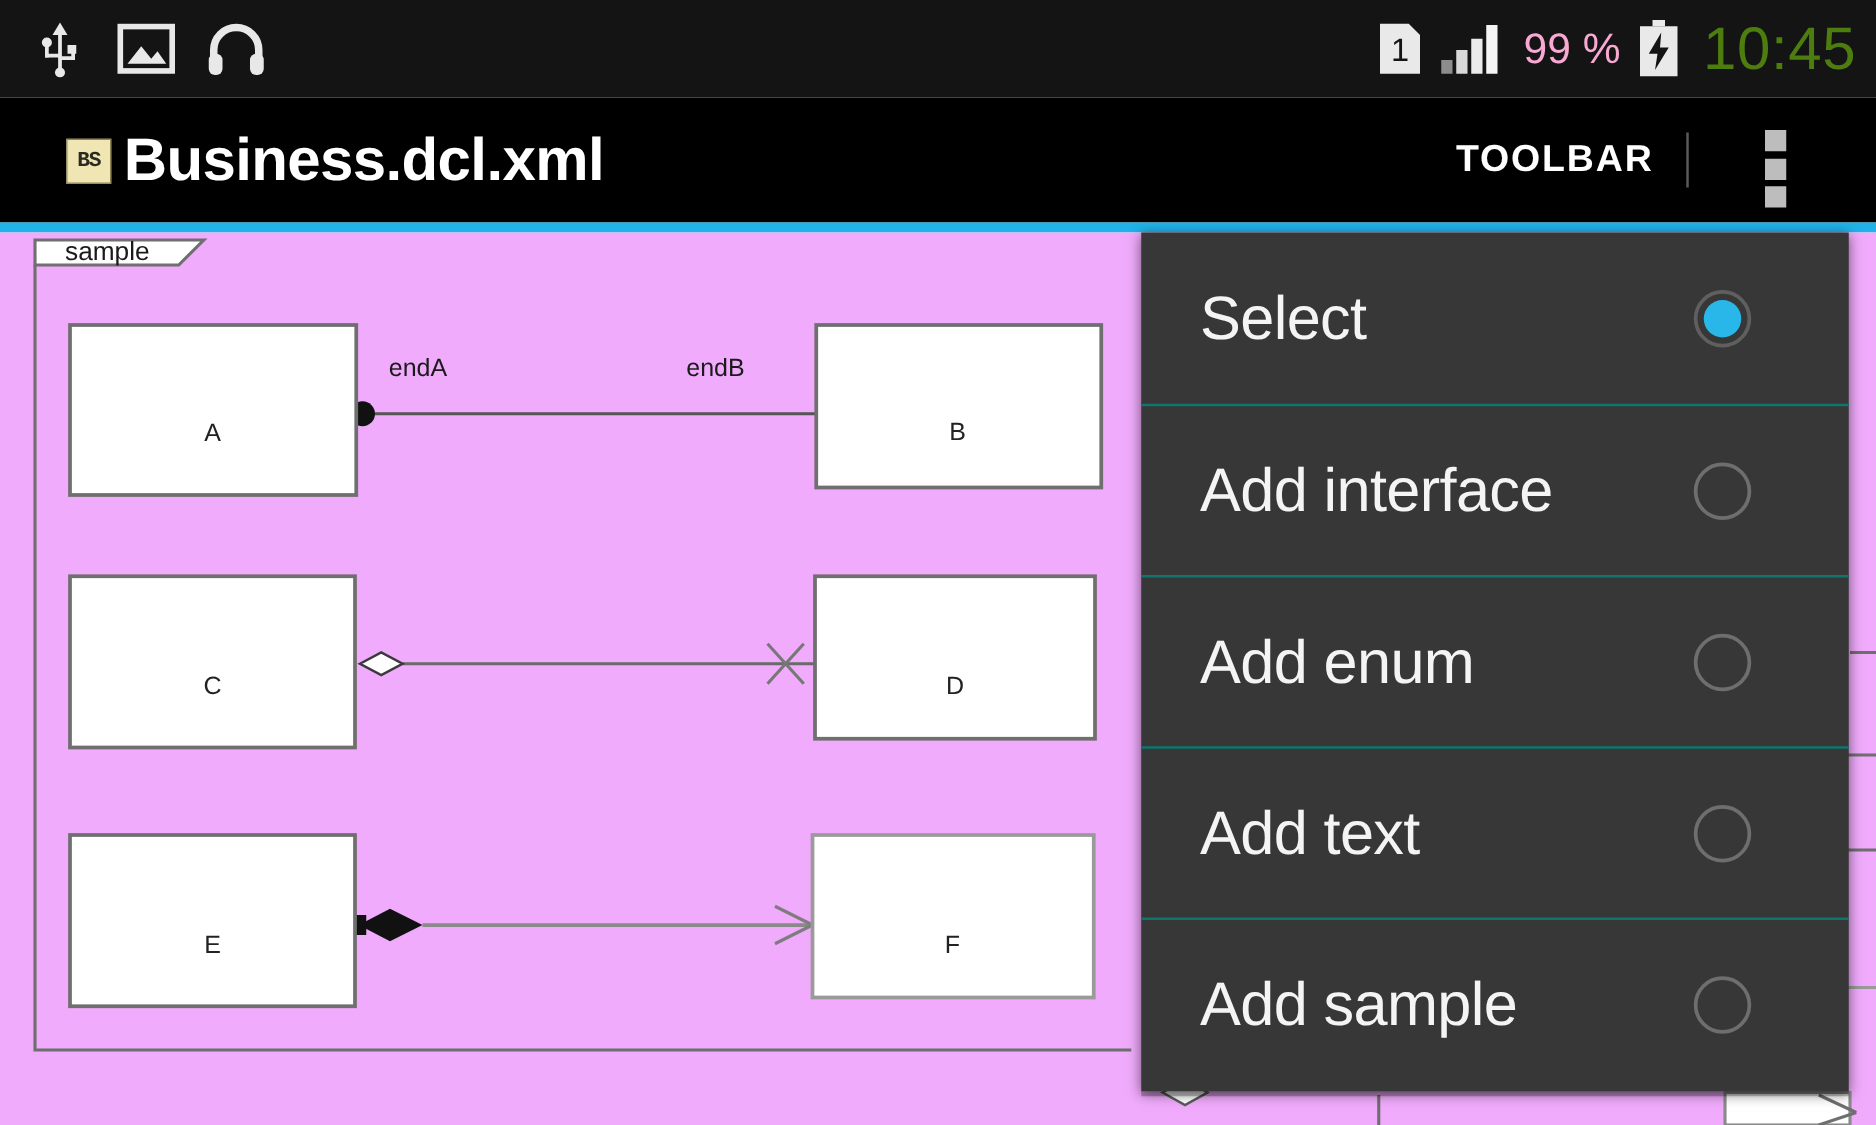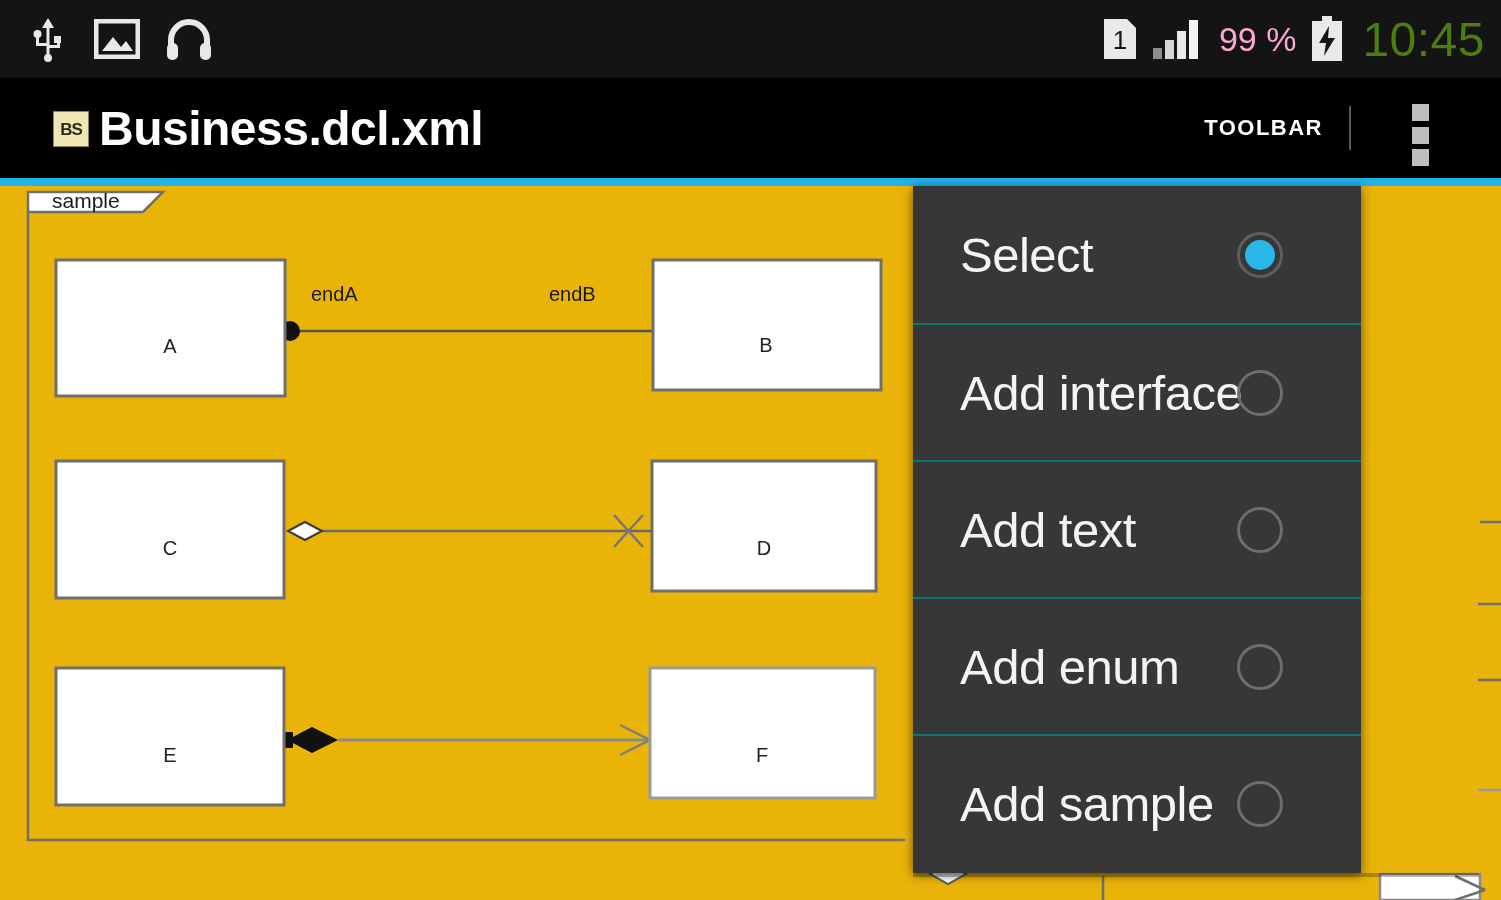--- a/index.html
+++ b/index.html
@@ -19,46 +19,46 @@
   .sb-clock { color:#4d7c0f; font-size:48px; font-weight:400; letter-spacing:0.5px;
               margin-left:4px; }
 
   
   #actionbar { position:absolute; left:0; top:78px; width:1501px; height:100px;
                background:#000000; }
   #appicon { position:absolute; left:53px; top:111px; width:36px; height:36px;
              background:#efe6b4; border:1px solid #8d8558; display:flex;
              align-items:center; justify-content:center; }
   #appicon span { font-size:17px; font-weight:bold; color:#2a2a20;
-                  font-family:Liberation Sans, sans-serif; line-height:1;
+                  font-family:Liberation Mono, monospace; line-height:1;
                   letter-spacing:-1px; }
   #apptitle { position:absolute; left:99px; top:78px; height:100px;
               display:flex; align-items:center; color:#ffffff; font-size:48px;
               font-weight:700; letter-spacing:-0.5px; }
   #toolbar-label { position:absolute; right:178px; top:78px; height:100px;
                    display:flex; align-items:center; color:#ffffff;
-                   font-size:22px; font-weight:bold; letter-spacing:1.5px; }
+                   font-size:30px; font-weight:bold; letter-spacing:1.5px; }
   #ab-divider { position:absolute; right:150px; top:106px; width:2px;
                 height:44px; background:#5a5a5a; }
   #overflow { position:absolute; right:56px; top:102px; width:50px; height:66px;
               display:flex; flex-direction:column; align-items:center;
               justify-content:space-between; padding:2px 0; }
   #overflow i { display:block; width:17px; height:17px; background:#bdbdbd; }
 
   
   #accent { position:absolute; left:0; top:178px; width:1501px; height:8px;
             background:#21b2e8; }
 
   
   #canvas { position:absolute; left:0; top:186px; width:1501px; height:714px;
-            background:#eab308; overflow:hidden; }
+            background:#f0abfc; overflow:hidden; }
   #canvas svg { display:block; }
 
   
-  #menu { position:absolute; left:913px; top:186px; width:448px; height:687px;
+  #menu { position:absolute; left:913px; top:186px; width:566px; height:687px;
           background:#373737; box-shadow:0 2px 10px rgba(0,0,0,0.55);text-align:center; }
   .menu-item { position:relative; height:137px; display:flex; align-items:center;
                cursor:default; }
   .menu-item + .menu-item { border-top:2px solid #0f766e; }
   .mi-label { margin-left:47px; color:#f4f4f4; font-size:49px; font-weight:400;
               letter-spacing:-0.5px; }
   .mi-radio { position:absolute; right:78px; top:50%; transform:translateY(-50%);
               width:46px; height:46px; border-radius:50%;
               border:3px solid #6e6e6e; }
   .mi-radio.checked { border-color:#5f5f5f; display:flex; align-items:center;
@@ -216,27 +216,27 @@
   <div id="menu">
     <div class="menu-item">
       <span class="mi-label">Select</span>
       <span class="mi-radio checked"></span>
     </div>
     <div class="menu-item">
       <span class="mi-label">Add interface</span>
       <span class="mi-radio"></span>
     </div>
     <div class="menu-item">
+      <span class="mi-label">Add enum</span>
+      <span class="mi-radio"></span>
+    </div>
+    <div class="menu-item">
       <span class="mi-label">Add text</span>
       <span class="mi-radio"></span>
     </div>
     <div class="menu-item">
-      <span class="mi-label">Add enum</span>
-      <span class="mi-radio"></span>
-    </div>
-    <div class="menu-item">
       <span class="mi-label">Add sample</span>
       <span class="mi-radio"></span>
     </div>
   </div>
   <div id="menu-shadowline"></div>
 
 </div>
 
 </body></html>

